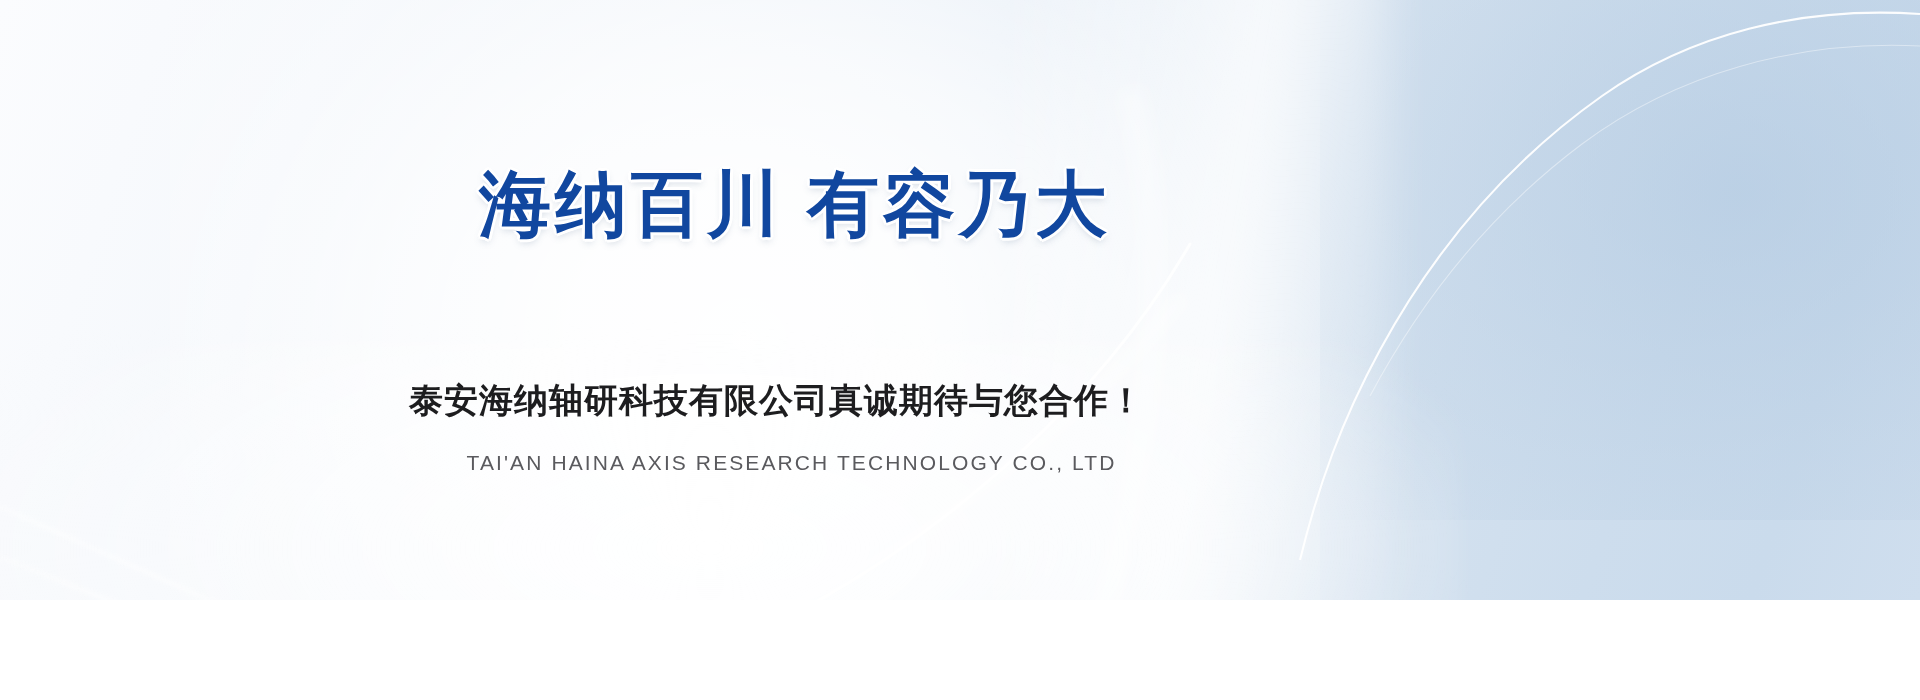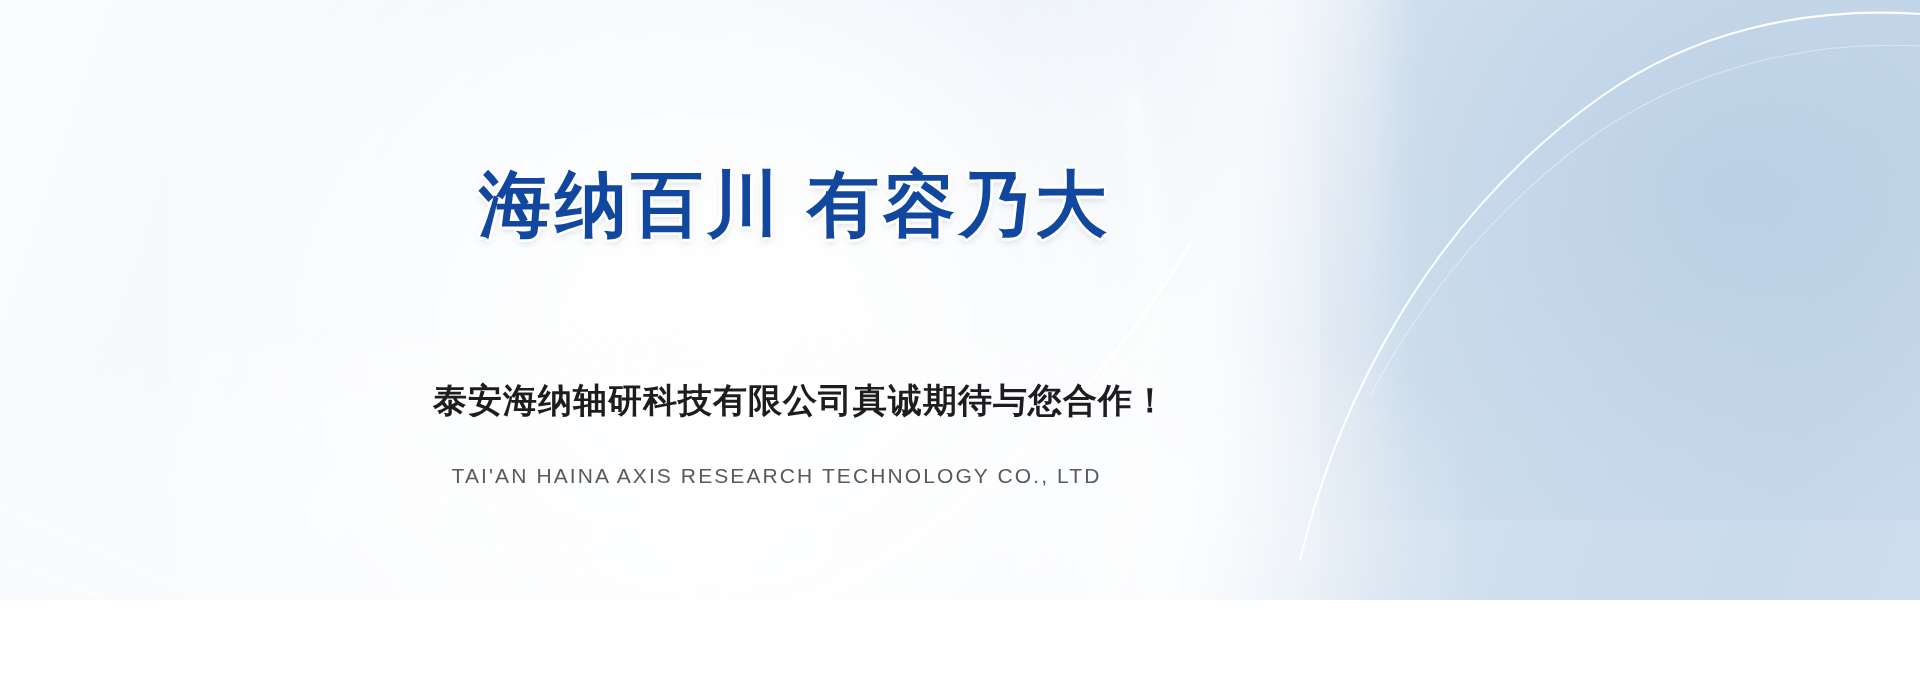--- a/index.html
+++ b/index.html
@@ -146,34 +146,34 @@
     position: absolute;
     left: 0;
     top: 378px;
     width: 1553px;
     text-align: center;
     font-size: 34px;
     font-weight: 700;
     letter-spacing: 1px;
     color: #1d1d1f;
     white-space: pre;
-    margin-left: 24px;
   }
 
   .subtitle-en {
     position: absolute;
     left: 0;
-    top: 464px;
+    top: 451px;
     width: 1553px;
     text-align: center;
     font-size: 21px;
     font-weight: 400;
     letter-spacing: 2.1px;
     color: #5a5a5e;
     white-space: pre;
+    padding-left: 15px;
   }
 </style>
 </head>
 <body>
 
 <div id="banner">
 
   <div class="bg-layer">
     <div class="shade-topright"></div>
     <div class="glow-center"></div>

